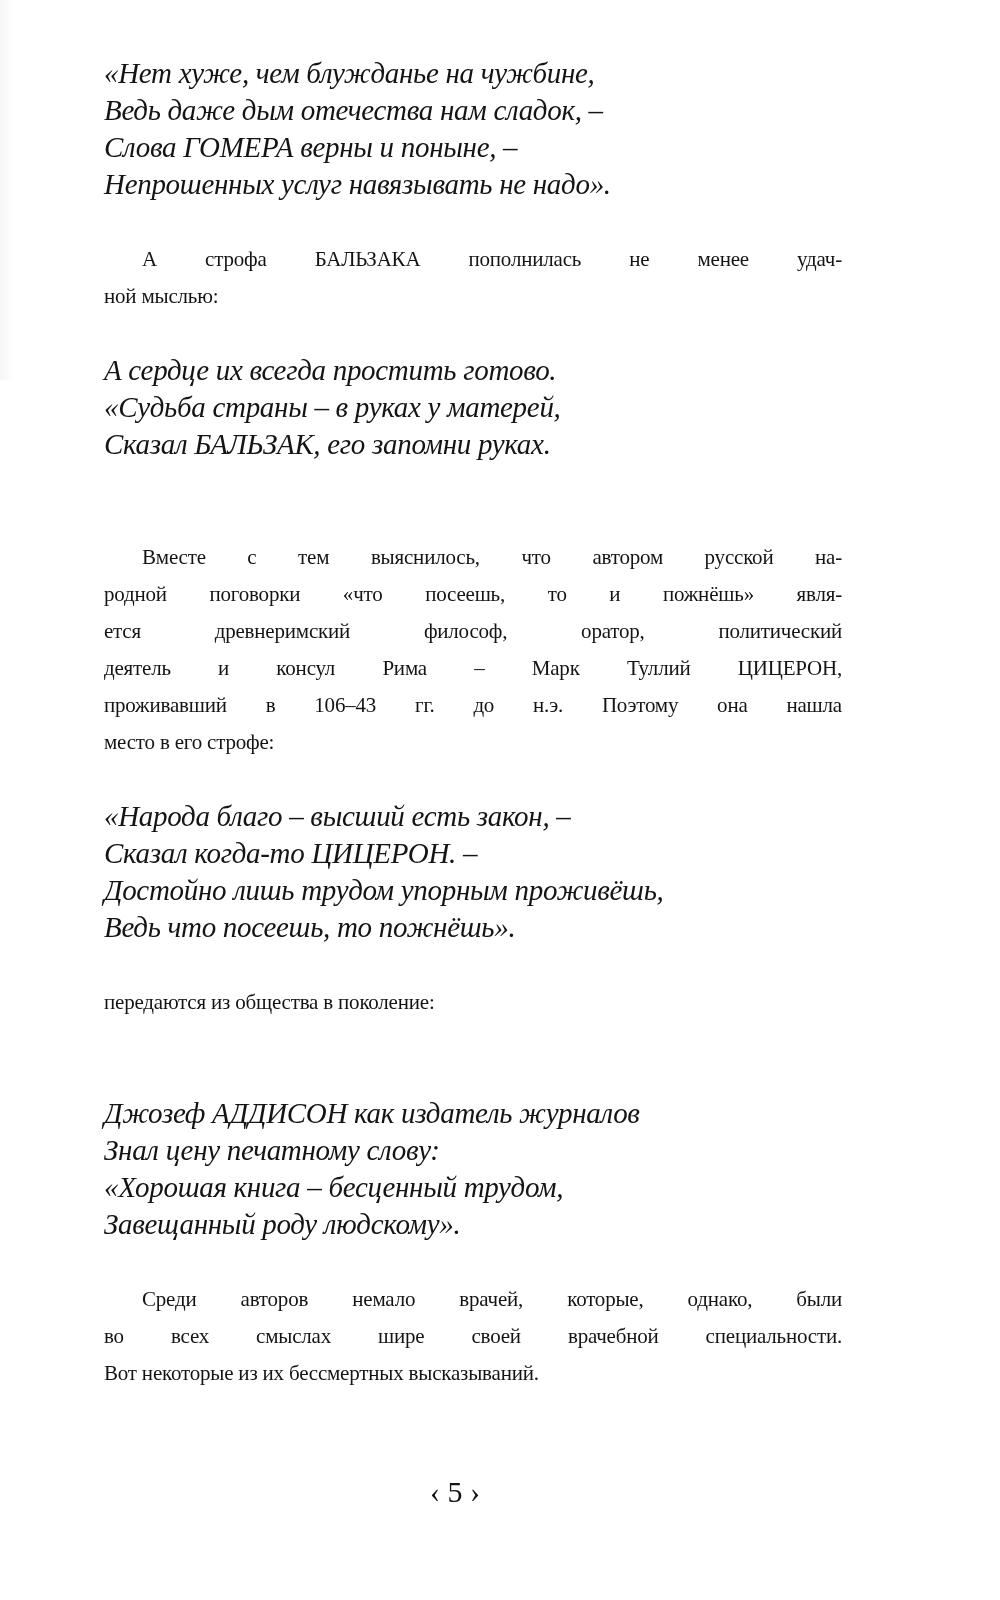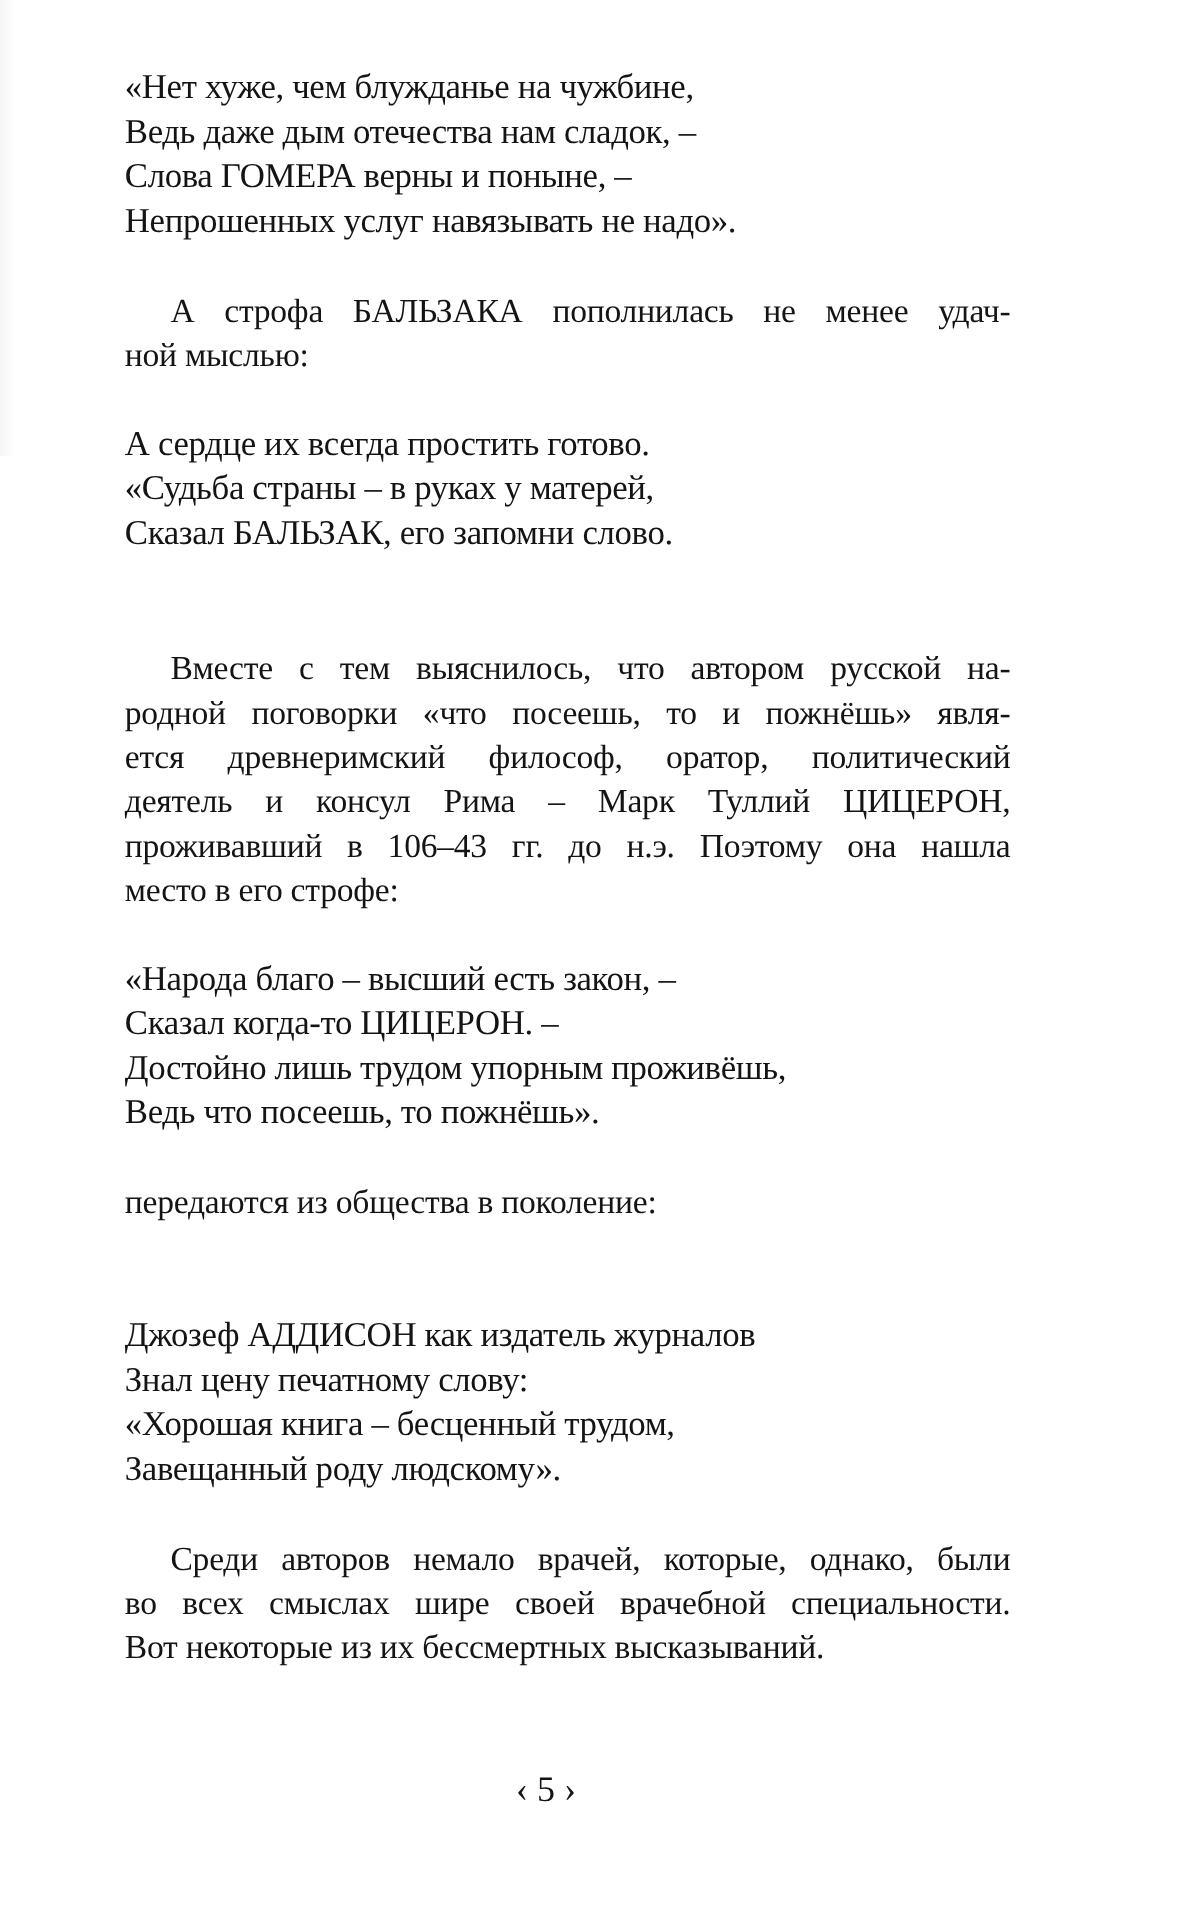--- a/index.html
+++ b/index.html
@@ -28,31 +28,32 @@
       left: 0;
       top: 0;
       width: 14px;
       height: 380px;
       background: linear-gradient(to right, rgba(0,0,0,0.035), rgba(0,0,0,0));
     }
     .text-block {
       position: absolute;
       left: 66px;
       width: 776px;
-      font-size: 28px;
+      font-size: 21px;
       line-height: 37px;
       letter-spacing: -0.2px;
     }
     .verse {
       position: absolute;
       left: 104px;
       width: 740px;
       font-size: 29px;
       line-height: 37px;
       letter-spacing: -0.3px;
+      font-style: italic;
     }
     .verse .line {
       display: block;
       white-space: nowrap;
     }
     .para {
       text-align: justify;
       text-indent: 38px;
       margin: 0;
       hyphens: manual;
@@ -93,21 +94,21 @@
   </div>
 
   <div class="text-block para" style="top:241px;">
     <span class="line first">А строфа БАЛЬЗАКА пополнилась не менее удач-</span>
     <span class="line last">ной мыслью:</span>
   </div>
 
   <div class="verse" style="top:352px;">
     <span class="line">А сердце их всегда простить готово.</span>
     <span class="line">«Судьба страны – в руках у матерей,</span>
-    <span class="line">Сказал БАЛЬЗАК, его запомни слово.</span>
+    <span class="line">Сказал БАЛЬЗАК, его запомни руках.</span>
   </div>
 
   <div class="text-block para" style="top:539px;">
     <span class="line first">Вместе с тем выяснилось, что автором русской на-</span>
     <span class="line">родной поговорки «что посеешь, то и пожнёшь» явля-</span>
     <span class="line">ется древнеримский философ, оратор, политический</span>
     <span class="line">деятель и консул Рима – Марк Туллий ЦИЦЕРОН,</span>
     <span class="line">проживавший в 106–43 гг. до н.э. Поэтому она нашла</span>
     <span class="line last">место в его строфе:</span>
   </div>

